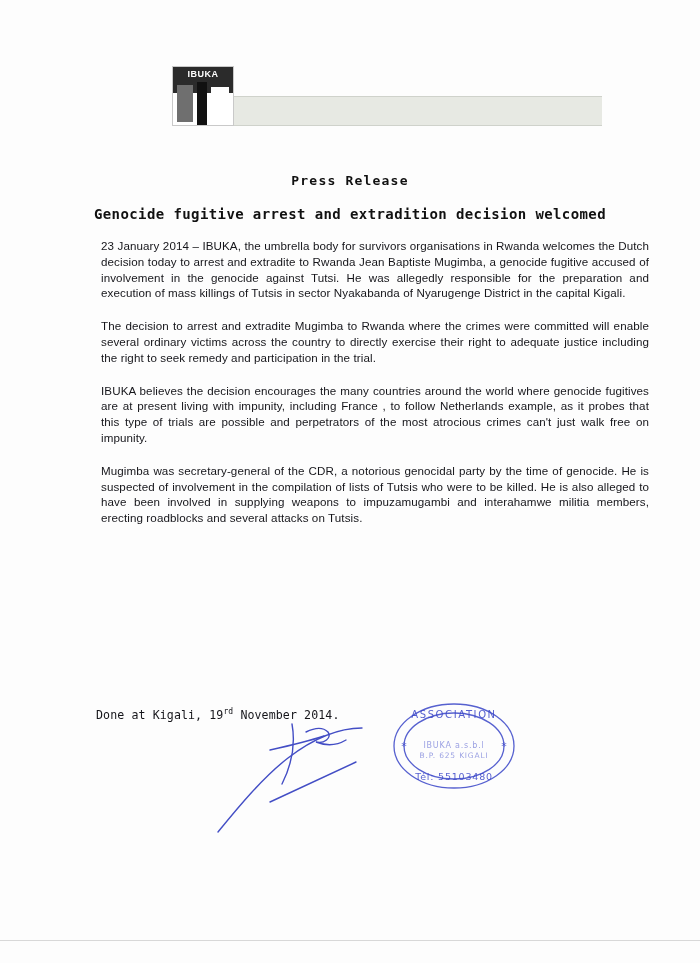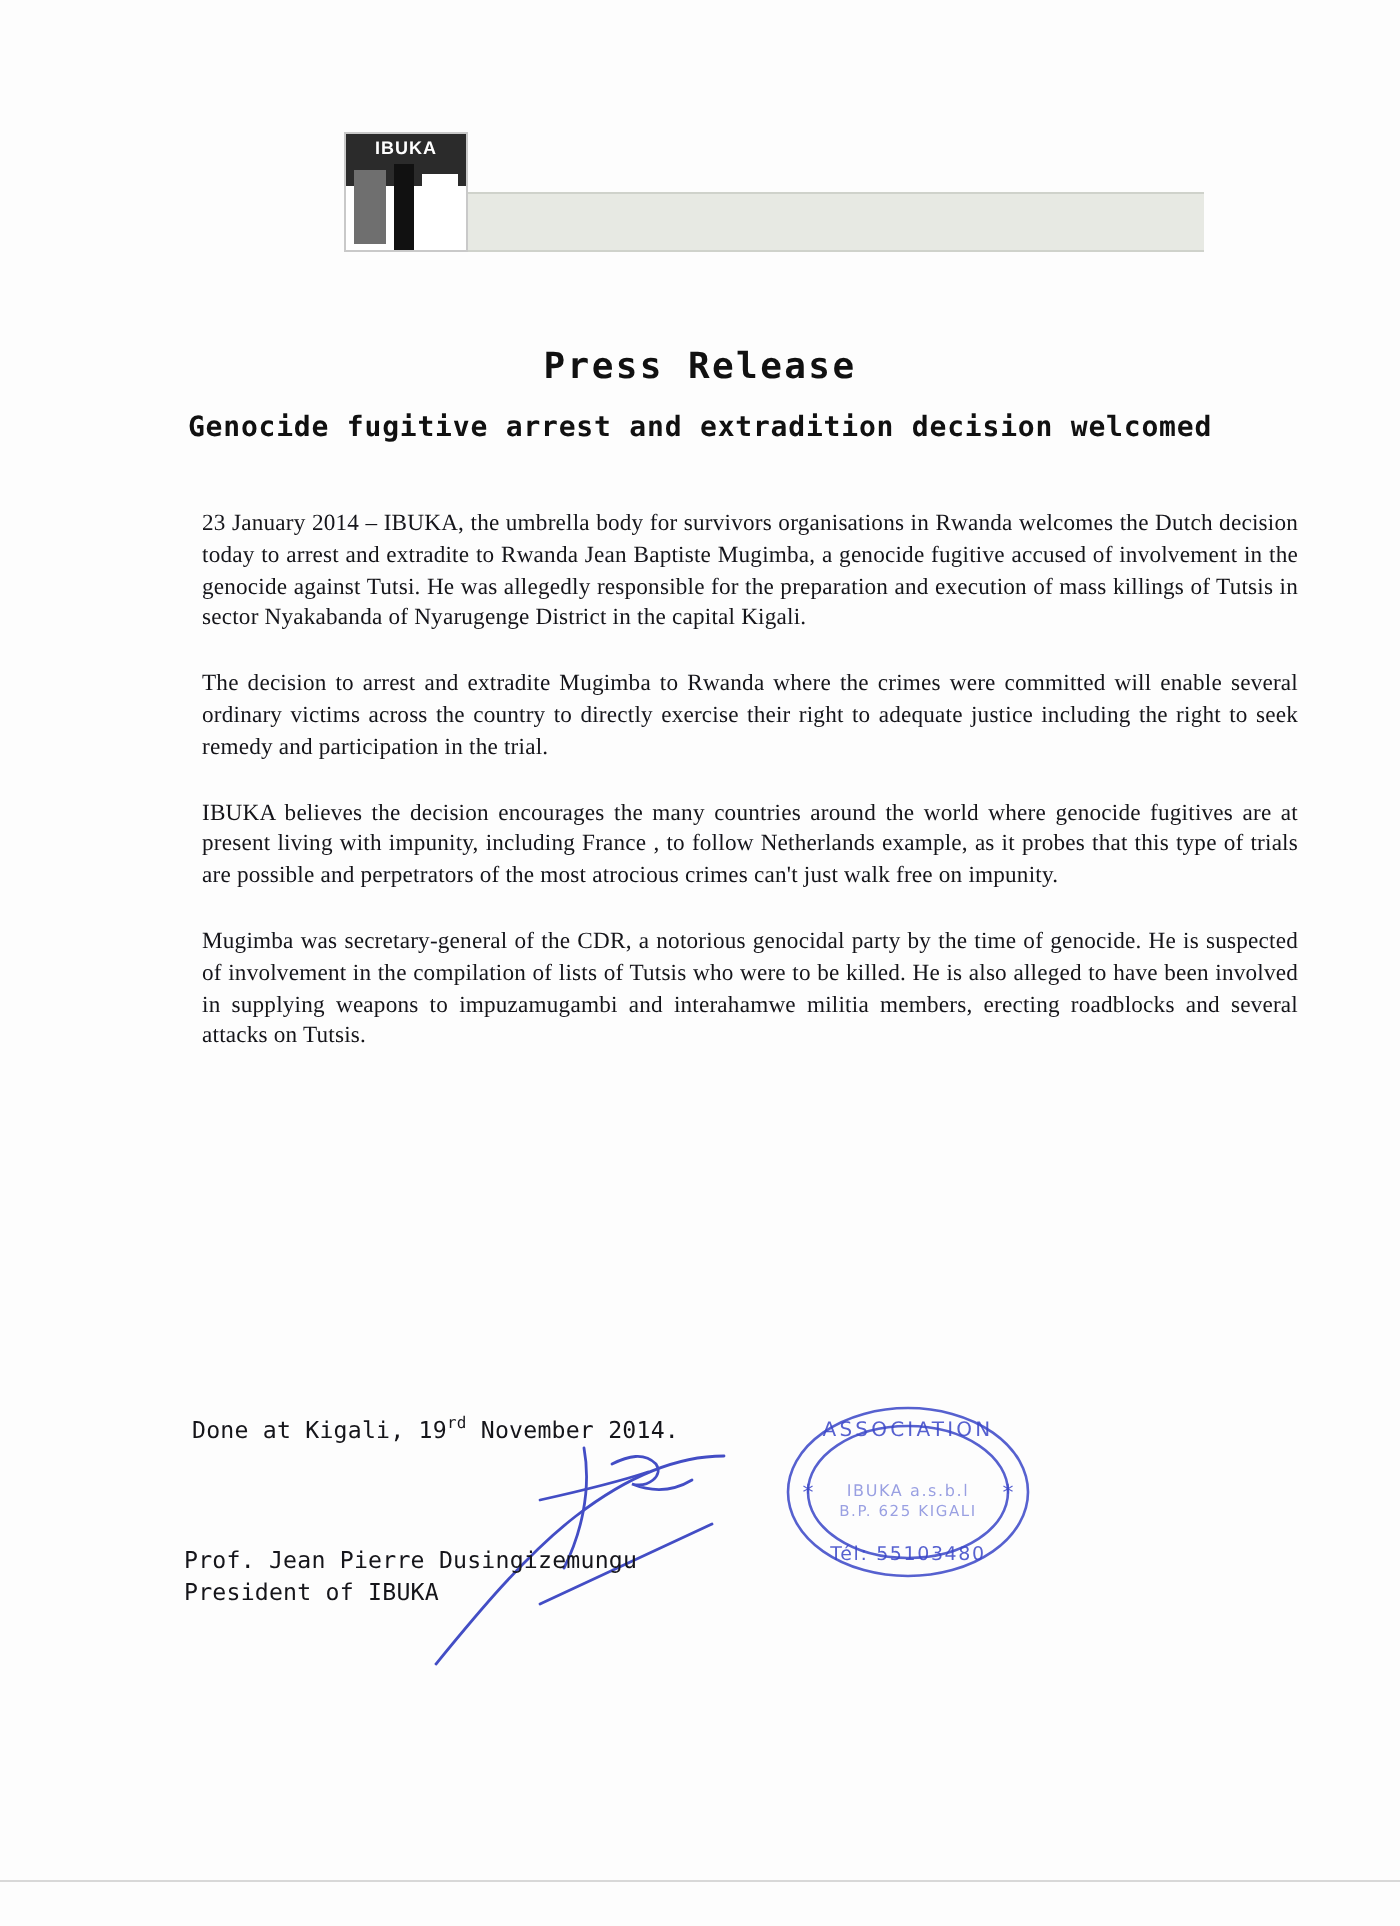--- a/index.html
+++ b/index.html
@@ -104,21 +104,21 @@
 
   
   .press-release {
     position: absolute;
     left: 0;
     top: 173px;
     width: 700px;
     text-align: center;
     font-family: "DejaVu Sans Mono", monospace;
     font-weight: bold;
-    font-size: 18px;
+    font-size: 13px;
     letter-spacing: 1.2px;
     color: #111;
   }
   .subtitle {
     position: absolute;
     left: 0;
     top: 206px;
     width: 700px;
     text-align: center;
     font-family: "DejaVu Sans Mono", monospace;
@@ -129,26 +129,26 @@
   }
 
   
   .body-area {
     position: absolute;
     left: 101px;
     top: 238px;
     width: 548px;
   }
   .para {
-    font-family: Liberation Serif, serif;
+    font-family: Liberation Sans, sans-serif;
     font-size: 11.6px;
     line-height: 15.8px;
     text-align: justify;
     color: #15151a;
-    margin: 16px 0 17px 0;
+    margin: 0 0 17px 0;
     letter-spacing: 0.1px;
   }
 
   .done-line {
     position: absolute;
     left: 96px;
     top: 707px;
     font-family: "DejaVu Sans Mono", monospace;
     font-size: 11.6px;
     color: #15151a;
@@ -255,19 +255,15 @@
       <g fill="none" stroke="#2f3bbf" stroke-width="1.4" opacity="0.9" stroke-linecap="round">
         <path d="M82 18 C 86 40, 80 62, 72 78"></path>
         <path d="M60 44 C 78 40, 96 36, 114 30"></path>
         <path d="M96 26 C 104 22, 112 20, 118 26 C 122 32, 114 38, 106 36 C 116 40, 126 40, 136 34"></path>
         <path d="M8 126 C 26 104, 52 72, 78 52 C 104 32, 128 22, 152 22"></path>
         <path d="M60 96 C 86 84, 116 70, 146 56"></path>
       </g>
     </svg>
   </div>
 
-  <div class="signer">
-    <div>Prof. Jean Pierre Dusingizemungu</div>
-    <div>President of IBUKA</div>
-  </div>
 
   <div class="footer-rule"></div>
 </div>
 
 </body></html>

